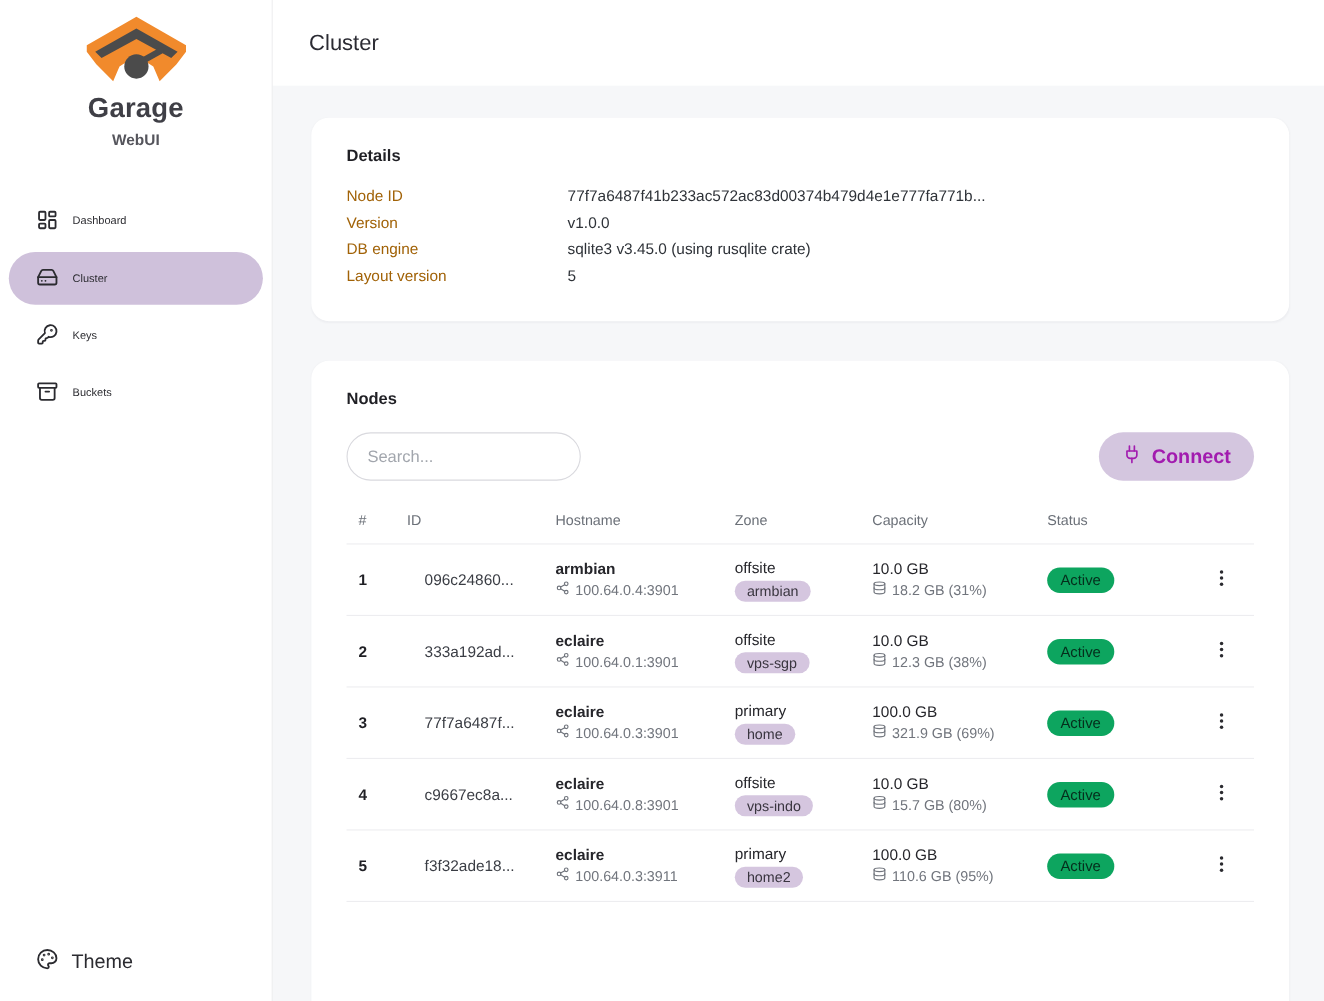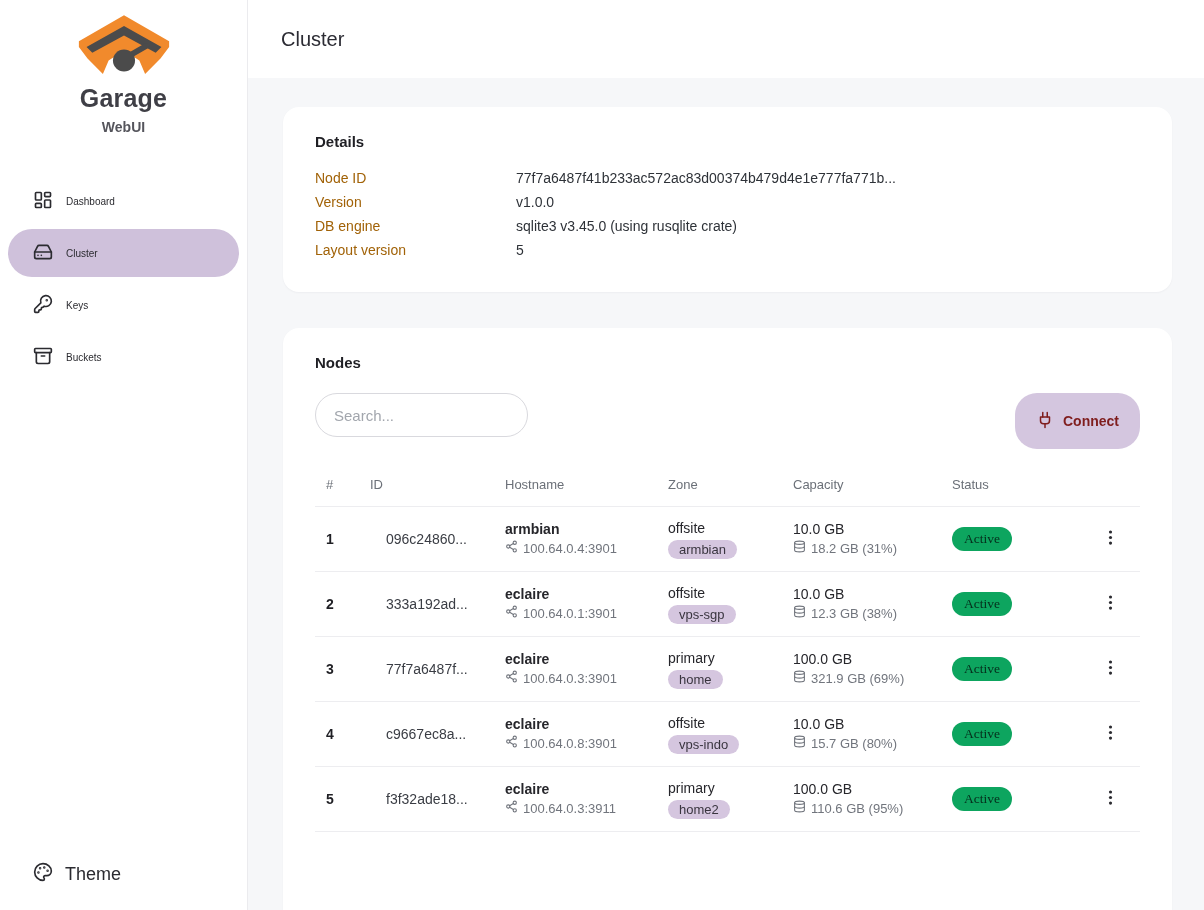--- a/index.html
+++ b/index.html
@@ -60,34 +60,34 @@
   .card-title { font-size: 15px; font-weight: 700; color: #1f1f24; }
 
   
   .details-rows { margin-top: 16px; }
   .detail-row { display: flex; font-size: 14px; line-height: 24px; }
   .detail-label { width: 201px; min-width: 201px; color: #a16207; }
   .detail-value { color: #2e3238; }
 
   
   .nodes-card { flex: 1; border-bottom-left-radius: 0; border-bottom-right-radius: 0; }
-  .nodes-controls { margin-top: 22px; display: flex; align-items: flex-start; justify-content: space-between; }
+  .nodes-controls { margin-top: 22px; display: flex; align-items: center; justify-content: space-between; }
   .search-input {
     width: 213px; height: 44px;
     border: 1px solid #d9d9de; border-radius: 22px;
     padding: 0 18px; font-size: 15px; color: #2e3238;
     font-family: "Liberation Sans", sans-serif;
     outline: none; background: #fff;
   }
   .search-input::placeholder { color: #a2a6ad; }
   .connect-btn {
-    height: 56px; border: none; border-radius: 22px;
-    background: #d4c6df; color: #7f1d1d;
+    height: 44px; border: none; border-radius: 22px;
+    background: #d4c6df; color: #a21caf;
     display: inline-flex; align-items: center; gap: 9px;
-    padding: 0 21px; font-size: 14px; font-weight: 600;
+    padding: 0 21px; font-size: 18px; font-weight: 600;
     font-family: "Liberation Sans", sans-serif; cursor: pointer;
   }
   .connect-btn svg { width: 18px; height: 18px; }
 
   
   .nodes-table { margin-top: 14px; }
   .t-row {
     display: grid;
     grid-template-columns: 44px 135px 163px 125px 159px 129px 1fr;
     align-items: center;
@@ -105,21 +105,21 @@
   }
   .cell-sub svg { width: 13px; height: 13px; }
   .zone-badge {
     display: inline-block; margin-top: 2px;
     background: #d5c6df; color: #39353f;
     border-radius: 12px; padding: 2px 11px; font-size: 13px;
   }
   .status-badge {
     display: inline-block;
     background: #0da55f; color: #052e1c;
-    border-radius: 13px; padding: 4px 12px; font-size: 13.5px; font-family: Liberation Serif, serif;
+    border-radius: 13px; padding: 4px 12px; font-size: 13.5px;
   }
   .dots-btn {
     background: none; border: none; cursor: pointer;
     width: 34px; height: 34px; border-radius: 50%;
     display: inline-flex; align-items: center; justify-content: center;
     color: #2b2b30; justify-self: center;
   }
   .dots-btn svg { width: 19px; height: 19px; }
 </style>
 </head>

